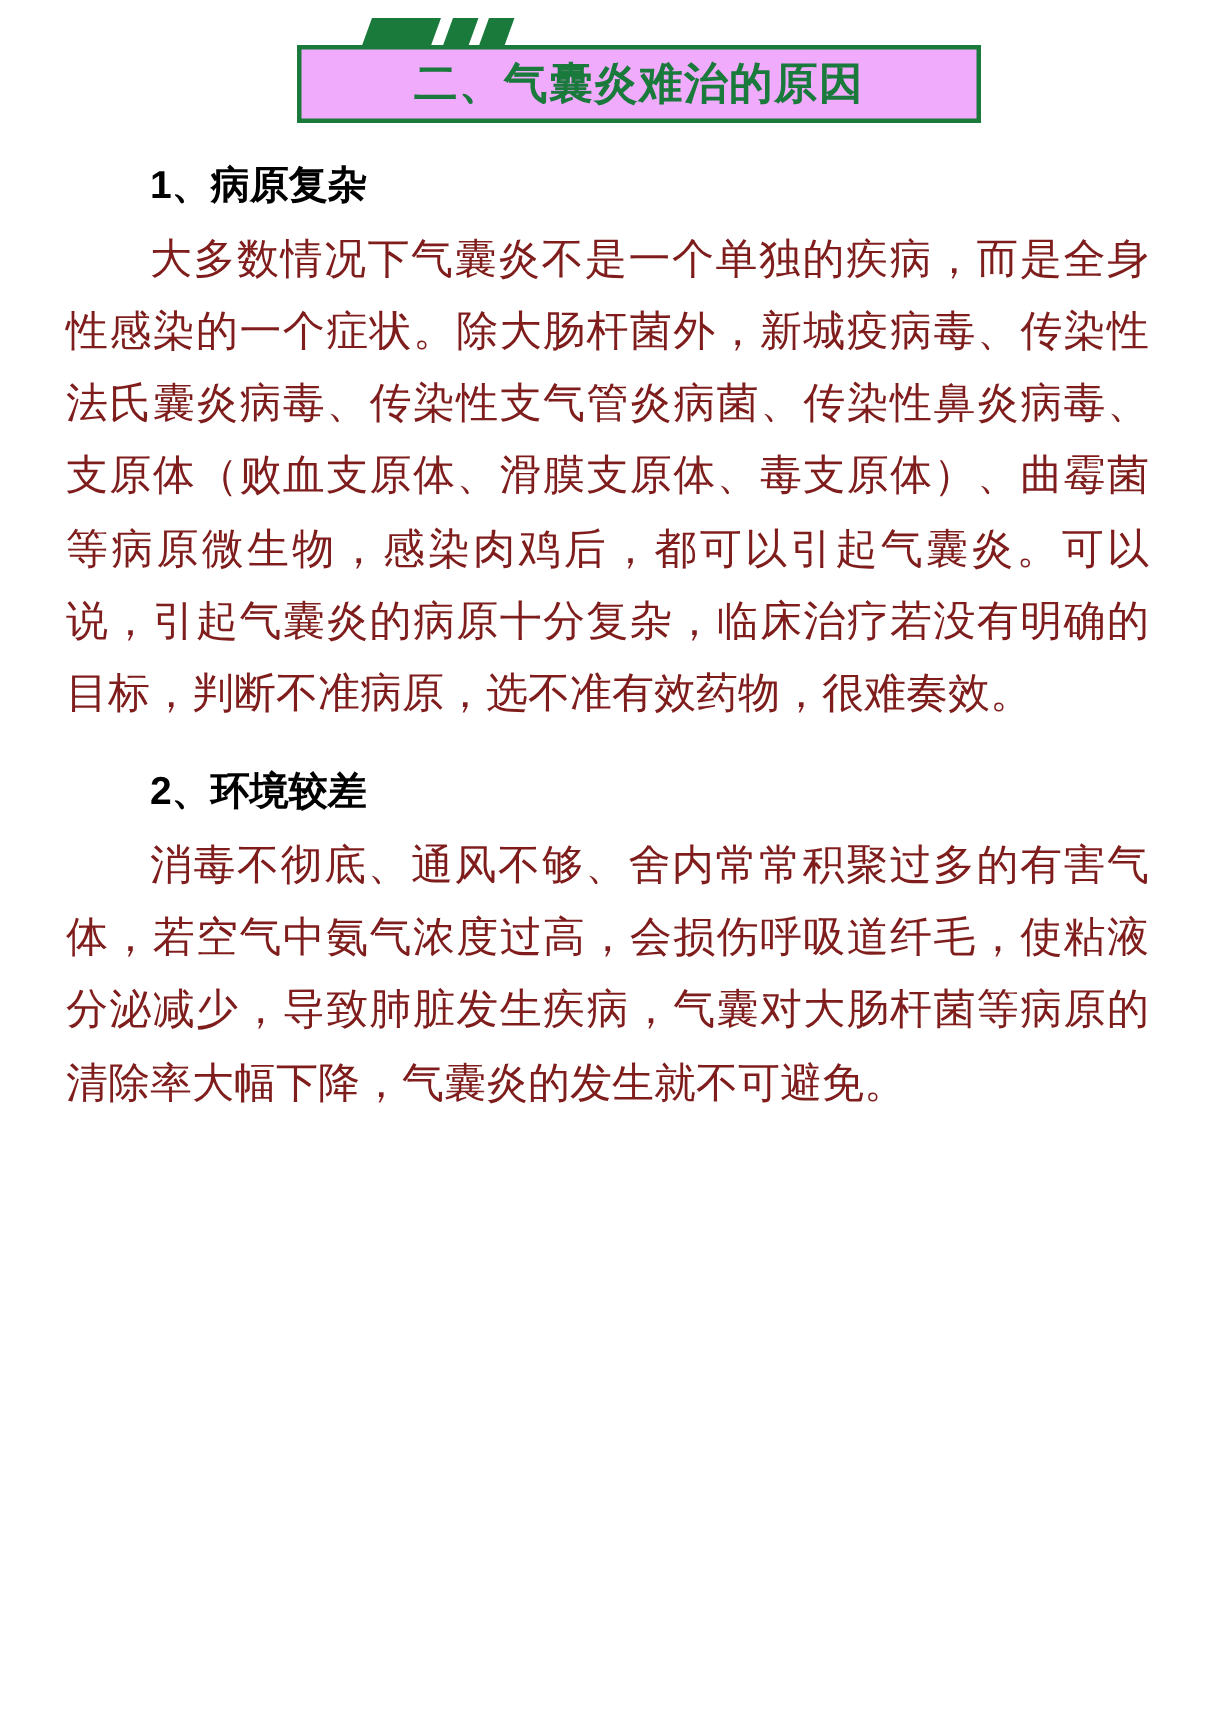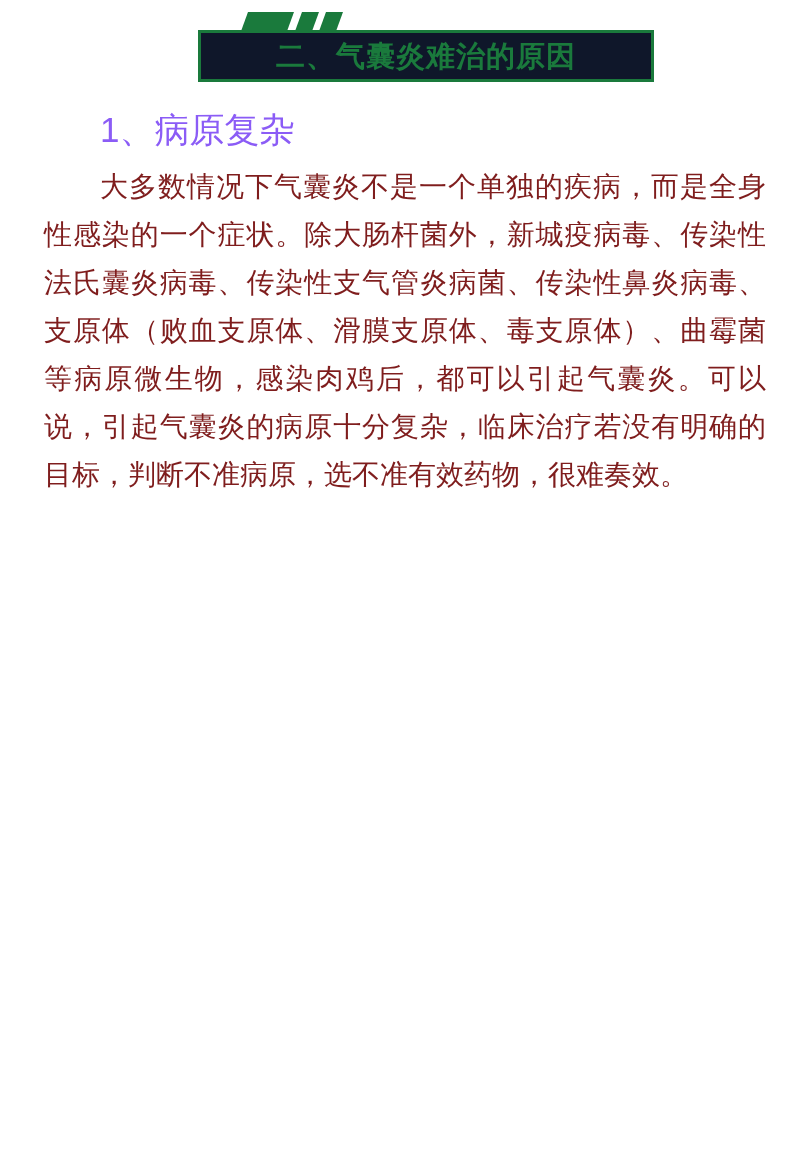--- a/index.html
+++ b/index.html
@@ -29,21 +29,21 @@
     height: 82px;
   }
   .header-box {
     position: absolute;
     left: 154px;
     top: 22px;
     width: 456px;
     height: 52px;
     border: 3px solid #1a7a3c;
     box-sizing: border-box;
-    background: #0f172a;
+    background: #f0abfc;
     display: flex;
     align-items: center;
     justify-content: center;
     z-index: 2;
   }
   .header-title {
     font-size: 29px;
     font-weight: bold;
     color: #1a7a3c;
     letter-spacing: 1px;
@@ -68,27 +68,27 @@
   }
   .deco-bars .bar.b1 { left: 0px;  width: 46px; }
   .deco-bars .bar.b2 { left: 54px; width: 17px; }
   .deco-bars .bar.b3 { left: 78px; width: 17px; }
 
   
   .content {
     margin-top: 14px;
   }
   h2.sub-heading {
-    font-size: 35px;
-    font-weight: normal;
+    font-size: 26px;
+    font-weight: bold;
     margin: 0 0 6px 0;
     padding: 0;
     text-indent: 56px;
     line-height: 1.5;
-    color: #8b5cf6;
+    color: #000000;
   }
   h2.sub-heading.second {
     margin-top: 22px;
   }
   p.para {
     font-size: 28px;
     line-height: 1.72;
     margin: 0;
     padding: 0;
     text-indent: 56px;
@@ -112,16 +112,18 @@
       <span class="header-title">二、气囊炎难治的原因</span>
     </div>
   </div>
 
   <div class="content">
 
     <h2 class="sub-heading">1、病原复杂</h2>
 
     <p class="para">大多数情况下气囊炎不是一个单独的疾病，而是全身性感染的一个症状。除大肠杆菌外，新城疫病毒、传染性法氏囊炎病毒、传染性支气管炎病菌、传染性鼻炎病毒、支原体（败血支原体、滑膜支原体、毒支原体）、曲霉菌等病原微生物，感染肉鸡后，都可以引起气囊炎。可以说，引起气囊炎的病原十分复杂，临床治疗若没有明确的目标，判断不准病原，选不准有效药物，很难奏效。</p>
 
+    <h2 class="sub-heading second">2、环境较差</h2>
 
+    <p class="para">消毒不彻底、通风不够、舍内常常积聚过多的有害气体，若空气中氨气浓度过高，会损伤呼吸道纤毛，使粘液分泌减少，导致肺脏发生疾病，气囊对大肠杆菌等病原的清除率大幅下降，气囊炎的发生就不可避免。</p>
 
   </div>
 </div>
 
 </body></html>

